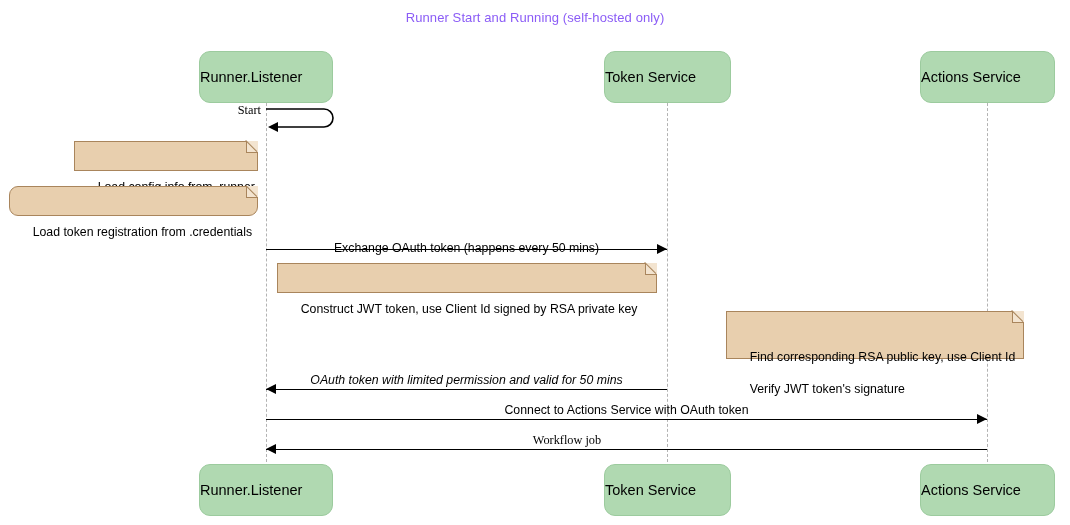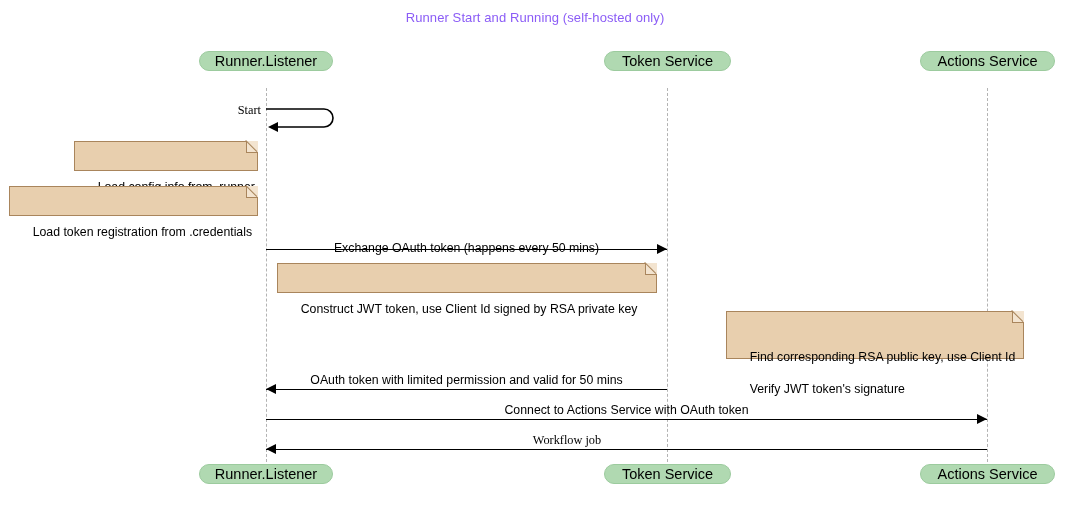--- a/index.html
+++ b/index.html
@@ -37,27 +37,27 @@
     position: absolute;
     width: 0;
     border-left: 1px dashed #b3b3b3;
     top: 88px;
     height: 374px;
   }
 
   
   .participant {
     position: absolute;
-    height: 20px;
+    height: 52px;
     border-radius: 11px;
     background: #b0d9b1;
     border: 1px solid #9ccb9e;
     display: flex;
     align-items: center;
-    justify-content: center;
+    justify-content: flex-start;
     box-sizing: border-box;
     font-size: 14.5px;
     color: #000000;
     white-space: nowrap;
   }
 
   
   .note {
     position: absolute;
     background: #e8cfae;
@@ -161,41 +161,41 @@
       <path d="M 0 5 L 58 5 A 9 9 0 0 1 58 23 L 12 23" fill="none" stroke="#000000" stroke-width="1.6"></path>
       <polygon points="12,18 12,28 2,23" fill="#000000"></polygon>
     </svg>
   </div>
 
   <div class="note" style="left:74px; top:141px; width:184px; height:30px;">
     <span class="fold"></span>
     <span>Load config info from .runner</span>
   </div>
 
-  <div class="note" style="left:9px; top:186px; width:249px; height:30px;">
+  <div class="note" style="left:9px; top:186px; width:249px; height:30px;border-radius:9px;">
     <span class="fold"></span>
     <span>Load token registration from .credentials</span>
   </div>
 
   <div class="msg-label centered" style="left:266px; top:233px; width:401px;margin-top:8px;">Exchange OAuth token (happens every 50 mins)</div>
   <div class="msg-line" style="left:266px; top:249px; width:401px;"></div>
   <div class="arrow-head right" style="left:657px; top:244px;"></div>
 
   <div class="note" style="left:277px; top:263px; width:380px; height:30px;">
     <span class="fold"></span>
     <span>Construct JWT token, use Client Id signed by RSA private key</span>
   </div>
 
   <div class="note" style="left:678px; top:311px; width:298px; height:48px;margin-left:48px;">
     <span class="fold"></span>
     <span>Find corresponding RSA public key, use Client Id</span><br>
     <span>Verify JWT token's signature</span>
   </div>
 
-  <div class="msg-label centered" style="left:266px; top:373px; width:401px;">OAuth token with limited permission and valid for 50 mins</div>
+  <div class="msg-label centered" style="left:266px; top:373px; width:401px;font-style:italic;">OAuth token with limited permission and valid for 50 mins</div>
   <div class="msg-line" style="left:266px; top:389px; width:401px;"></div>
   <div class="arrow-head left" style="left:266px; top:384px;"></div>
 
   <div class="msg-label centered" style="left:266px; top:403px; width:721px;">Connect to Actions Service with OAuth token</div>
   <div class="msg-line" style="left:266px; top:419px; width:721px;"></div>
   <div class="arrow-head right" style="left:977px; top:414px;"></div>
 
   <div class="msg-label right-aligned" style="left:467px; top:433px; width:200px;text-align:center;">Workflow job</div>
   <div class="msg-line" style="left:266px; top:449px; width:721px;"></div>
   <div class="arrow-head left" style="left:266px; top:444px;"></div>

